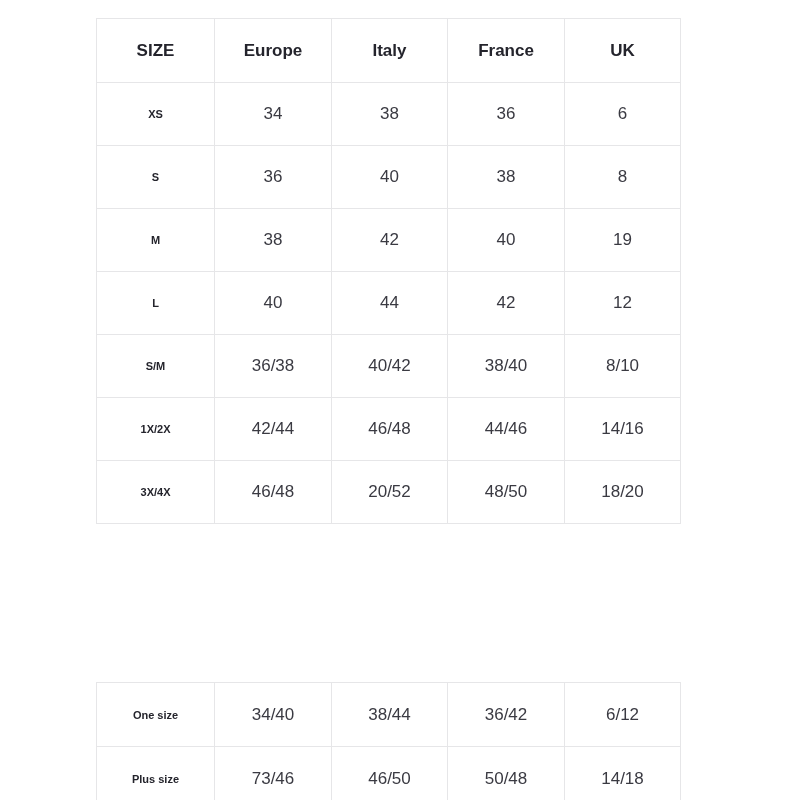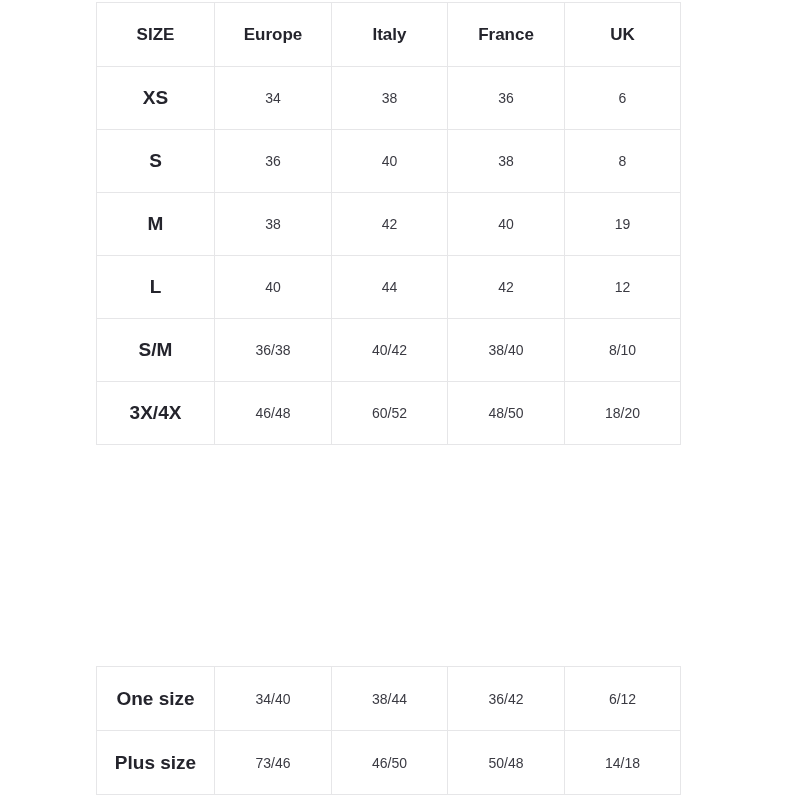--- a/index.html
+++ b/index.html
@@ -25,48 +25,49 @@
     left: 96px;
     width: 584px;
   }
   .table-wrap.main { top: 2px; }
   .table-wrap.extra { top: 666px; }
 
   table.size-table {
     border-collapse: collapse;
     width: 584px;
     table-layout: fixed;
+    margin-top: 16px;
   }
   table.size-table col.c0 { width: 118px; }
   table.size-table col.c1 { width: 117px; }
   table.size-table col.c2 { width: 116px; }
   table.size-table col.c3 { width: 117px; }
   table.size-table col.c4 { width: 116px; }
 
   table.size-table td,
   table.size-table th {
     border: 1px solid #e6e6e8;
     height: 62px;
     text-align: center;
     vertical-align: middle;
-    font-size: 14px;
+    font-size: 17px;
     font-weight: 400;
     color: #3a3a42;
     padding: 0;
   }
   table.size-table th {
     font-weight: 700;
     font-size: 17px;
     color: #24242c;
     height: 63px;
   }
   table.size-table td.rowhead {
     font-weight: 700;
     color: #24242c;
-    font-size: 19px;
+    font-size: 11px;
   }
   .extra table.size-table td {
     height: 63px;
   }
   .extra td.rowhead {
     font-size: 16.5px;
     text-align: center;
   }
 </style>
 </head>
@@ -122,23 +123,30 @@
           <td>12</td>
         </tr>
         <tr>
           <td class="rowhead">S/M</td>
           <td>36/38</td>
           <td>40/42</td>
           <td>38/40</td>
           <td>8/10</td>
         </tr>
         <tr>
+          <td class="rowhead">1X/2X</td>
+          <td>42/44</td>
+          <td>46/48</td>
+          <td>44/46</td>
+          <td>14/16</td>
+        </tr>
+        <tr>
           <td class="rowhead">3X/4X</td>
           <td>46/48</td>
-          <td>60/52</td>
+          <td>20/52</td>
           <td>48/50</td>
           <td>18/20</td>
         </tr>
       </tbody>
     </table>
   </div>
 
   <div class="table-wrap extra">
     <table class="size-table">
       <colgroup>

